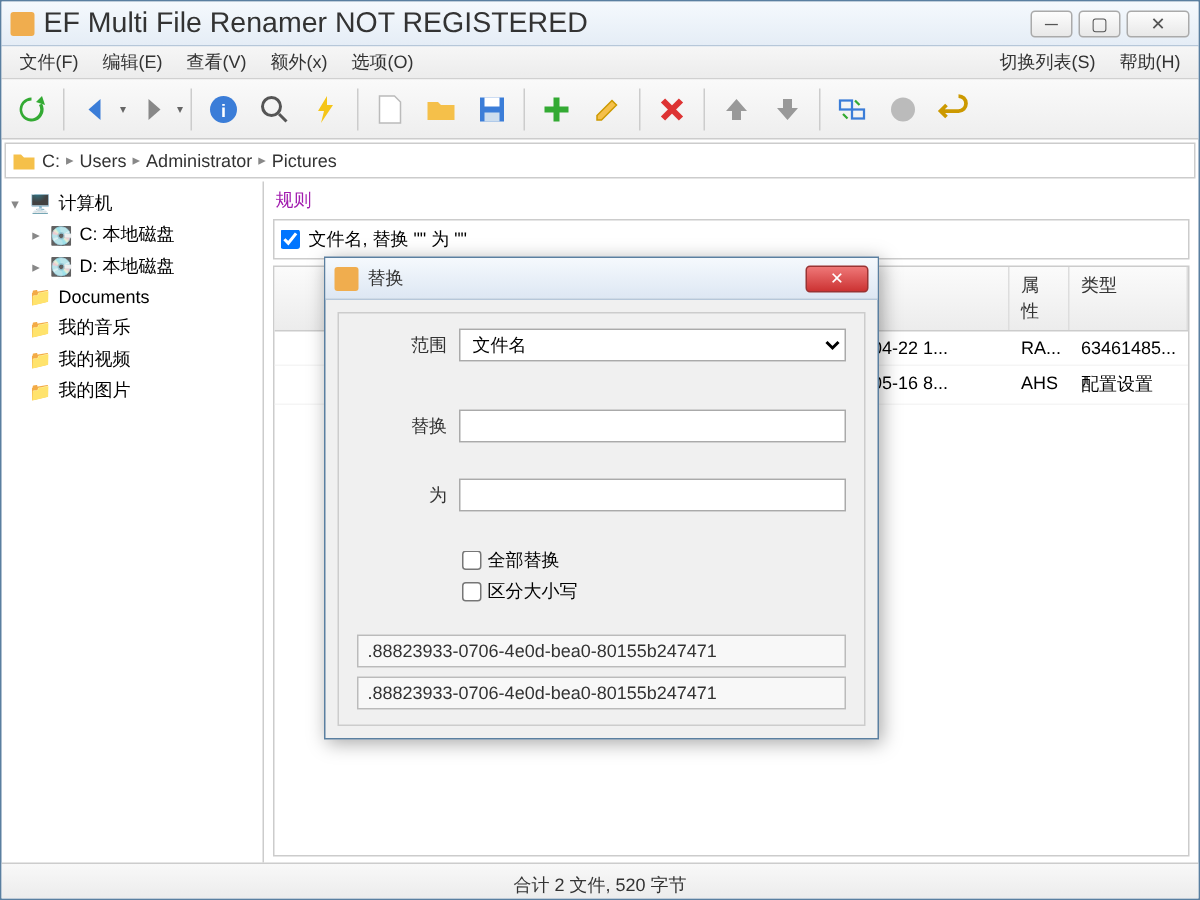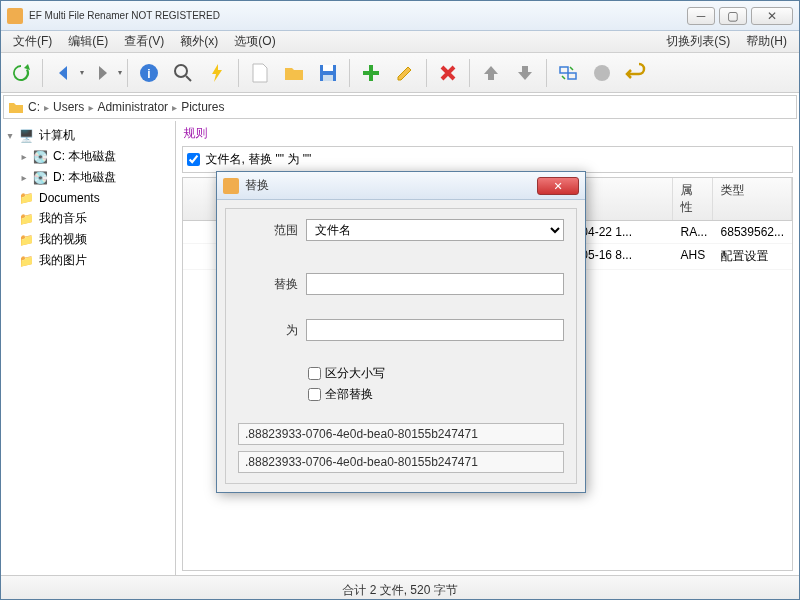--- a/index.html
+++ b/index.html
@@ -1,19 +1,19 @@
 <!DOCTYPE html>
 <html><head>
 <meta charset="utf-8">
 <style>
 *{box-sizing:border-box;margin:0;padding:0;font-family:"Microsoft YaHei","Segoe UI",sans-serif;font-size:12px}
 body{background:#fff;width:800px;height:600px;overflow:hidden;position:relative;border:1px solid #5a7fa0}
 .titlebar{height:30px;background:linear-gradient(#f5f9fd,#e5edf6);border-bottom:1px solid #b6c7d9;display:flex;align-items:center;padding:0 6px}
 .titlebar .icon{width:16px;height:16px;background:#f0ad4e;border-radius:2px;margin-right:6px}
-.titlebar .title{flex:1;color:#333;font-size:10px}
+.titlebar .title{flex:1;color:#333;font-size:19px}
 .winbtns{display:flex;gap:4px}
 .winbtn{width:28px;height:18px;border:1px solid #aaa;border-radius:3px;background:linear-gradient(#fdfdfd,#e8e8e8);display:flex;align-items:center;justify-content:center;font-size:12px;color:#555;cursor:pointer}
 .winbtn.close{width:42px}
 .menubar{height:22px;background:linear-gradient(#f6f6f6,#ececec);border-bottom:1px solid #d0d0d0;display:flex;align-items:center;padding:0 4px}
 .menubar span{padding:8px 8px;cursor:pointer;color:#333}
 .menubar .right{margin-left:auto}
 .toolbar{height:40px;background:linear-gradient(#fafafa,#eee);border-bottom:1px solid #ccc;display:flex;align-items:center;padding:0 4px;gap:2px}
 .tbtn{width:32px;height:32px;border:1px solid transparent;border-radius:3px;display:flex;align-items:center;justify-content:center;cursor:pointer}
 .tsep{width:1px;height:28px;background:#ccc;margin:0 3px}
 .tiny-arrow{font-size:8px;color:#666;margin-left:-2px}
@@ -246,21 +246,21 @@
       <div class="file-header">
         <div class="col-name"> </div>
         <div class="col-mod">修改</div>
         <div class="col-attr">属性</div>
         <div class="col-type">类型</div>
       </div>
       <div class="file-row">
         <div class="col-name"></div>
         <div class="col-mod">2019-04-22  1...</div>
         <div class="col-attr">RA...</div>
-        <div class="col-type">68539562...</div>
+        <div class="col-type">63461485...</div>
       </div>
       <div class="file-row">
         <div class="col-name"></div>
         <div class="col-mod">2019-05-16  8...</div>
         <div class="col-attr">AHS</div>
         <div class="col-type">配置设置</div>
       </div>
     </div>
   </div>
 </div>
@@ -284,23 +284,23 @@
     <div class="form-row">
       <label>替换</label>
       <input type="text" value="" style="">
     </div>
     <div class="form-row">
       <label>为</label>
       <input type="text" value="" style="">
     </div>
     <div class="chk-row">
         <input type="checkbox" style="">
-        <span>区分大小写</span>
+        <span>全部替换</span>
       </div>
     <div class="chk-row">
         <input type="checkbox" style="">
-        <span>全部替换</span>
+        <span>区分大小写</span>
       </div>
     <div style="height:10px"></div>
     <div class="preview">.88823933-0706-4e0d-bea0-80155b247471</div>
     <div class="preview">.88823933-0706-4e0d-bea0-80155b247471</div>
   </div>
 </div>
 
 </body></html>

